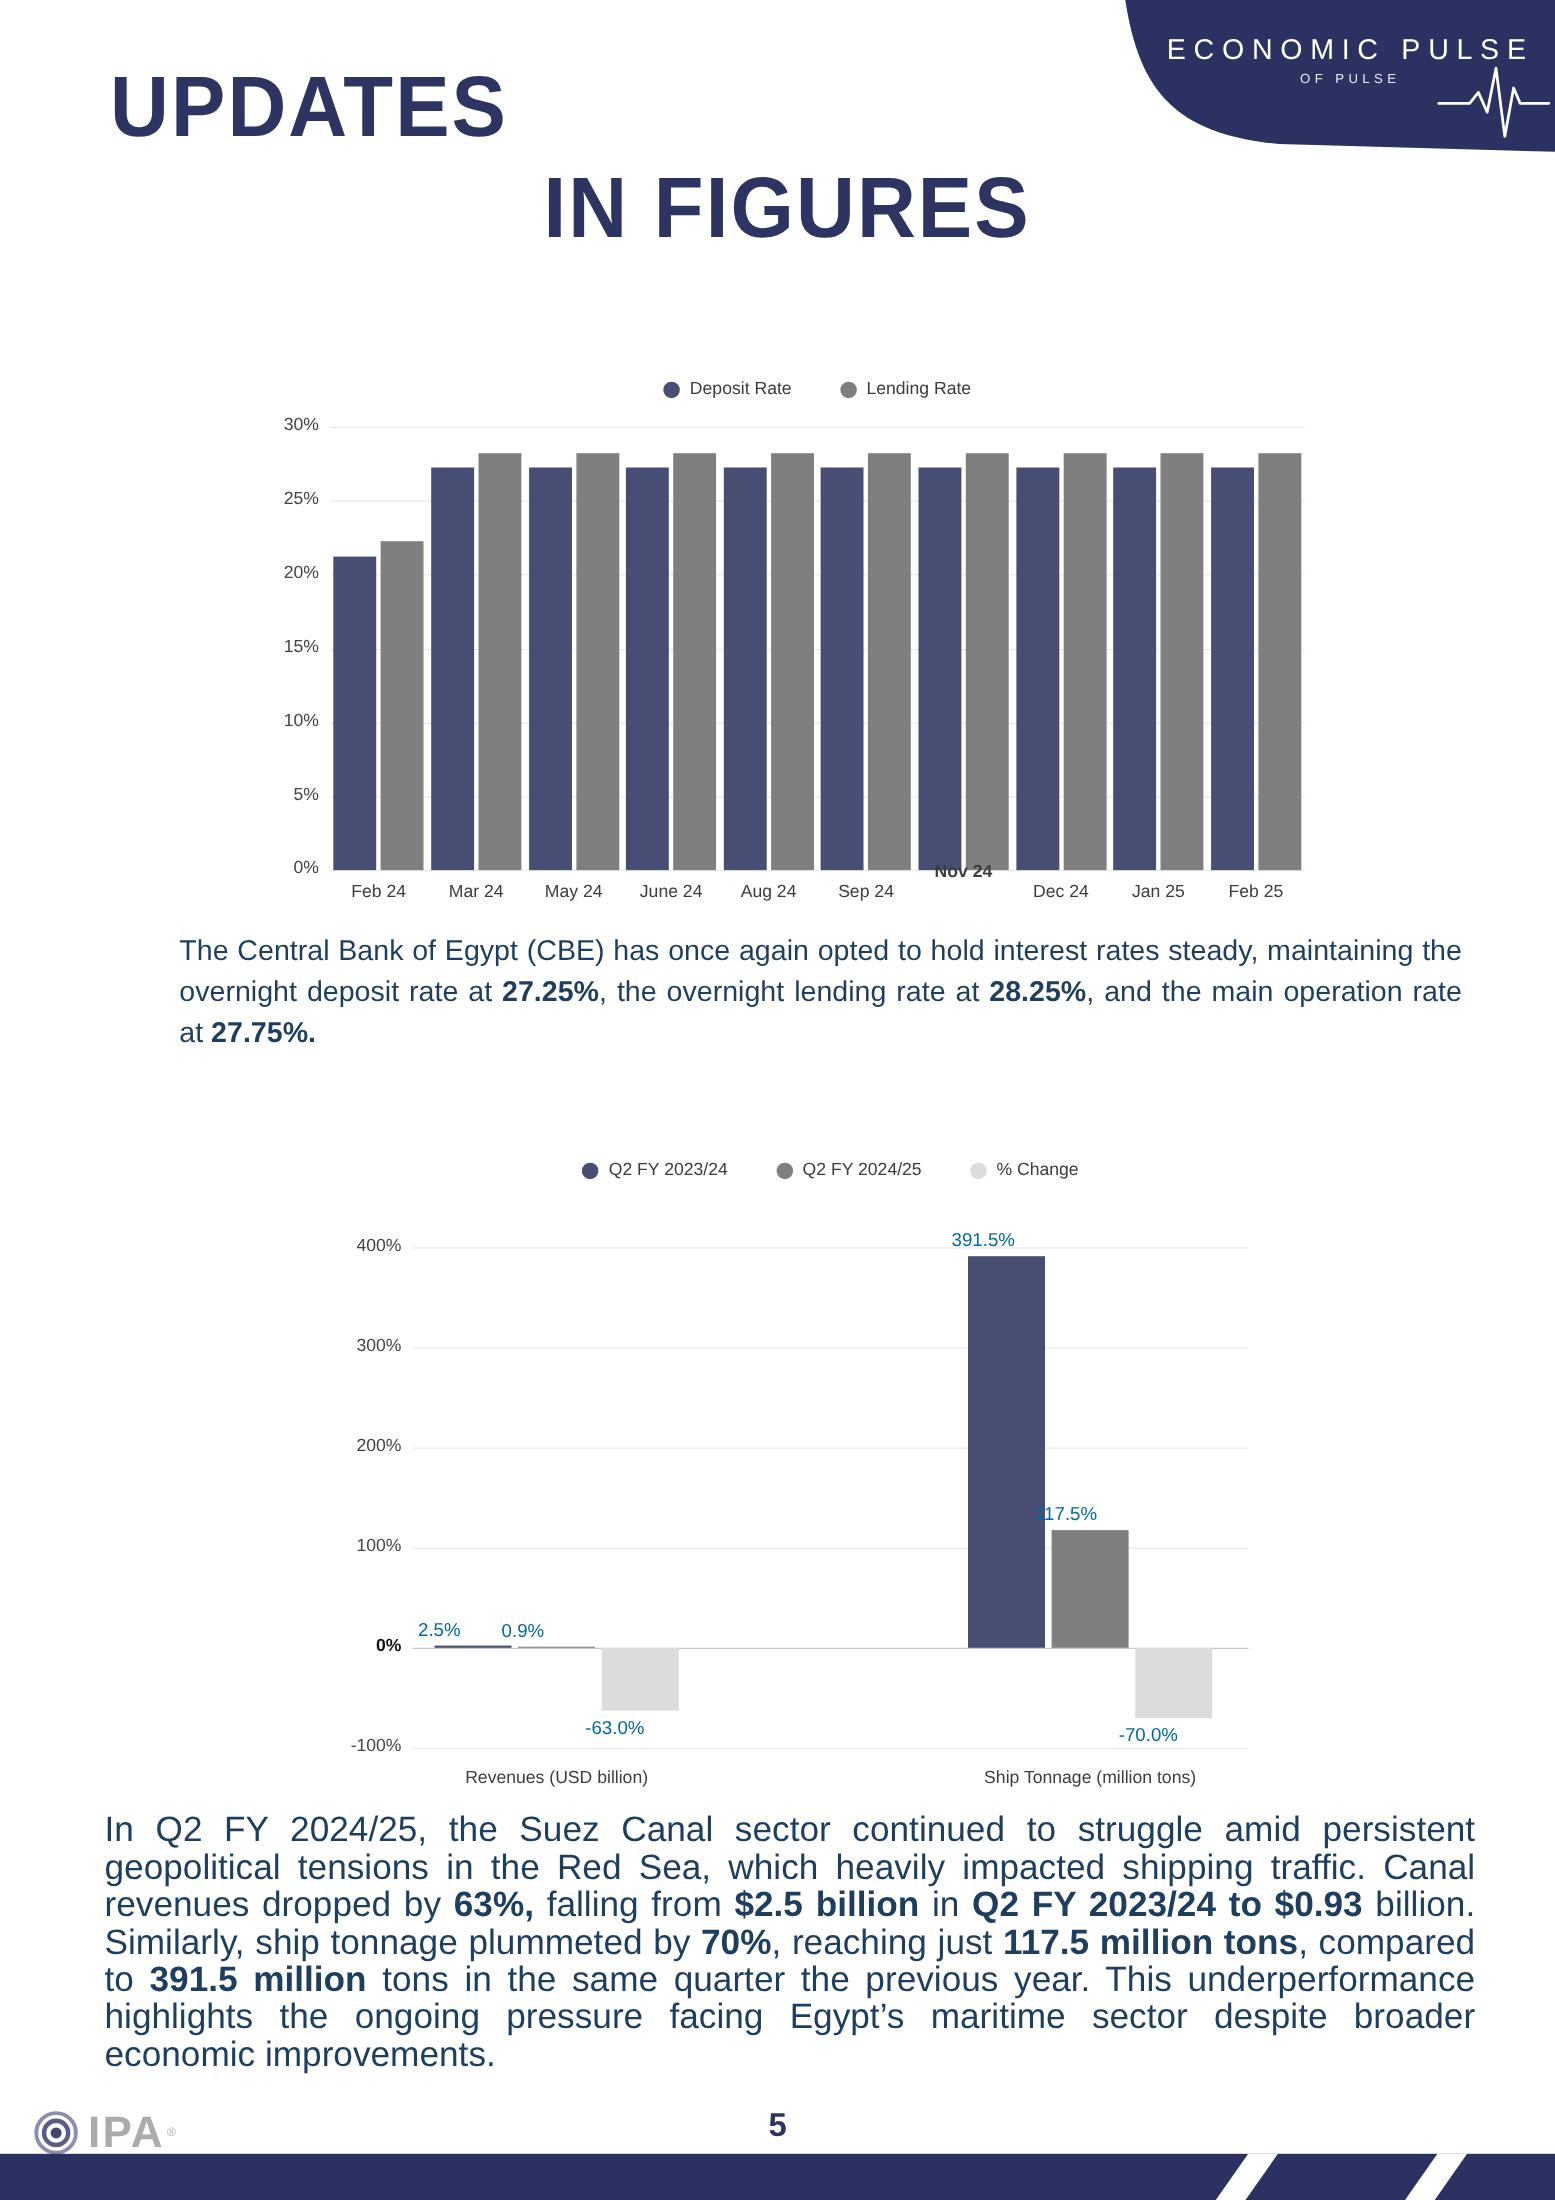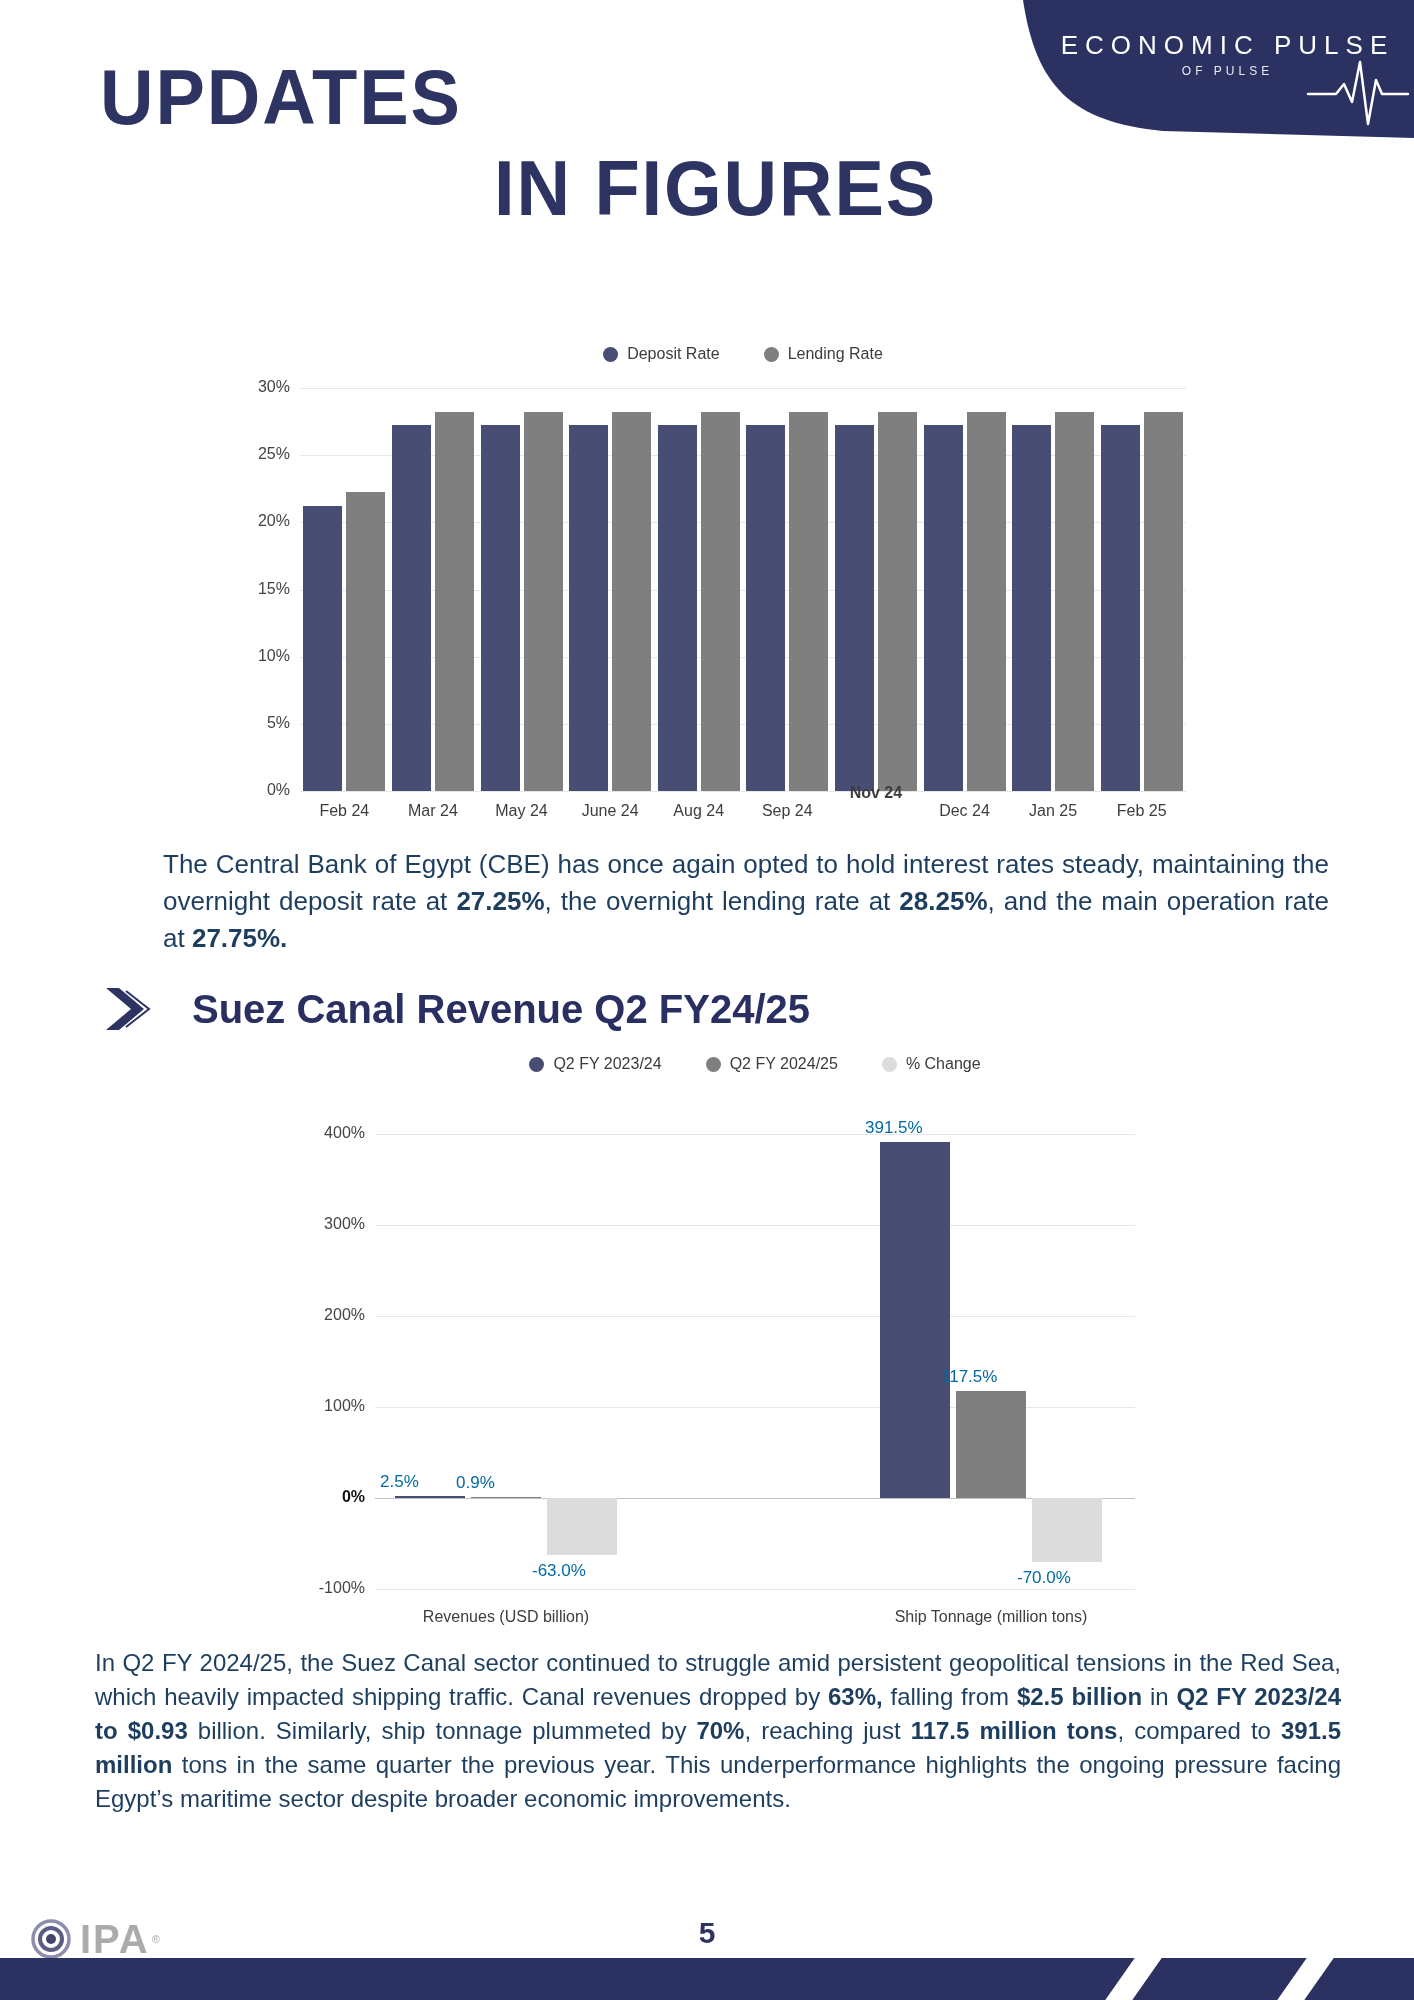--- a/index.html
+++ b/index.html
@@ -29,21 +29,21 @@
   .sec .label { color:#293061; font-weight:700; white-space:nowrap; }
   .sec1 { left:64px; top:252px; }
   .sec1 .label { font-size:36px; margin-left:32px; }
   .sec2 { left:104px; top:986px; }
   .sec2 .label { font-size:40px; margin-left:30px; }
 
   
   .para { position:absolute; color:#1d3e5f; text-align:justify; }
   .para b { font-weight:700; }
   .para1 { left:163px; top:846px; width:1166px; font-size:26px; line-height:37px; }
-  .para2 { left:95px;  top:1646px; width:1246px; font-size:24px; line-height:34px; }
+  .para2 { left:95px;  top:1646px; width:1246px; font-size:32px; line-height:34px; }
 
   
   .chart { position:absolute; }
   .chart .legend { position:absolute; display:flex; justify-content:center; align-items:center; }
   .legend .item { display:flex; align-items:center; margin:0 22px; }
   .legend .dot  { width:15px; height:15px; border-radius:50%; margin-right:9px; }
   .legend .ltxt { font-size:16px; color:#3c3c3c; }
   .plot { position:absolute; }
   .gridline { position:absolute; left:0; right:0; height:1px; background:#e7e7e7; }
   .gridline.zero { background:#c3c3c3; }
@@ -149,27 +149,20 @@
         <div class="bar" style="left: 755.1px; width: 39px; height: 379.492px; top: 23.5083px; background: rgb(127, 127, 127);"></div>
         <div class="xlab" style="left: 708.8px; width: 88.6px; top: 414px;">Jan 25</div>
         <div class="bar" style="left: 800.7px; width: 39px; height: 366.058px; top: 36.9417px; background: rgb(71, 77, 115);"></div>
         <div class="bar" style="left: 843.7px; width: 39px; height: 379.492px; top: 23.5083px; background: rgb(127, 127, 127);"></div>
         <div class="xlab" style="left: 797.4px; width: 88.6px; top: 414px;">Feb 25</div>
       </div>
   </div>
 
   <p class="para para1"><span>The Central Bank of Egypt (CBE) has once again opted to hold interest rates steady, maintaining the overnight deposit rate at </span><b>27.25%</b><span>, the overnight lending rate at </span><b>28.25%</b><span>, and the main operation rate at </span><b>27.75%.</b></p>
 
-  <div class="sec sec2">
-    <svg class="arrow" width="58" height="46" viewBox="0 0 58 46">
-      <path d="M2,2 L15,2 L40,23 L15,44 L2,44 L27,23 Z" fill="#2e3462"></path>
-      <path d="M22,5 L45,23 L22,41" fill="none" stroke="#2e3462" stroke-width="2"></path>
-    </svg>
-    <span class="label">Suez Canal Revenue Q2 FY24/25</span>
-  </div>
 
   <div class="chart" id="chart2">
     <div class="legend">
         <span class="item">
           <span class="dot" style="background: rgb(71, 77, 115);"></span>
           <span class="ltxt">Q2 FY 2023/24</span>
         </span>
         <span class="item">
           <span class="dot" style="background: rgb(127, 127, 127);"></span>
           <span class="ltxt">Q2 FY 2024/25</span>

